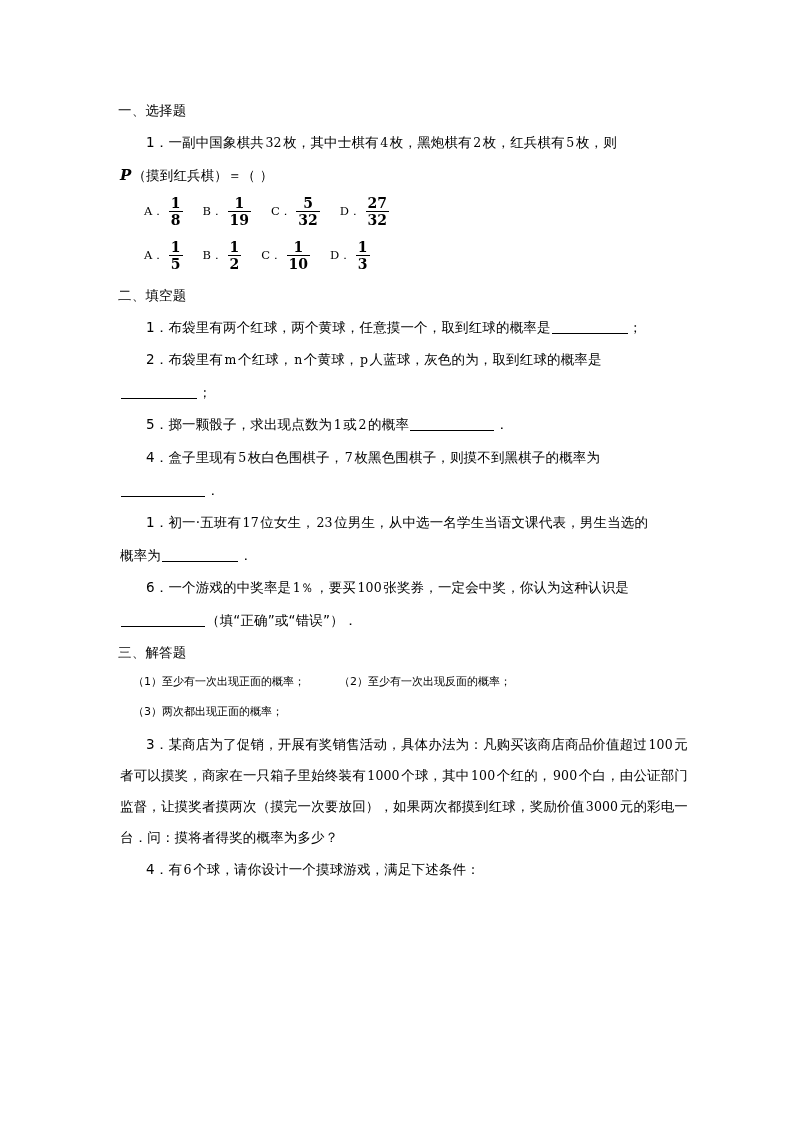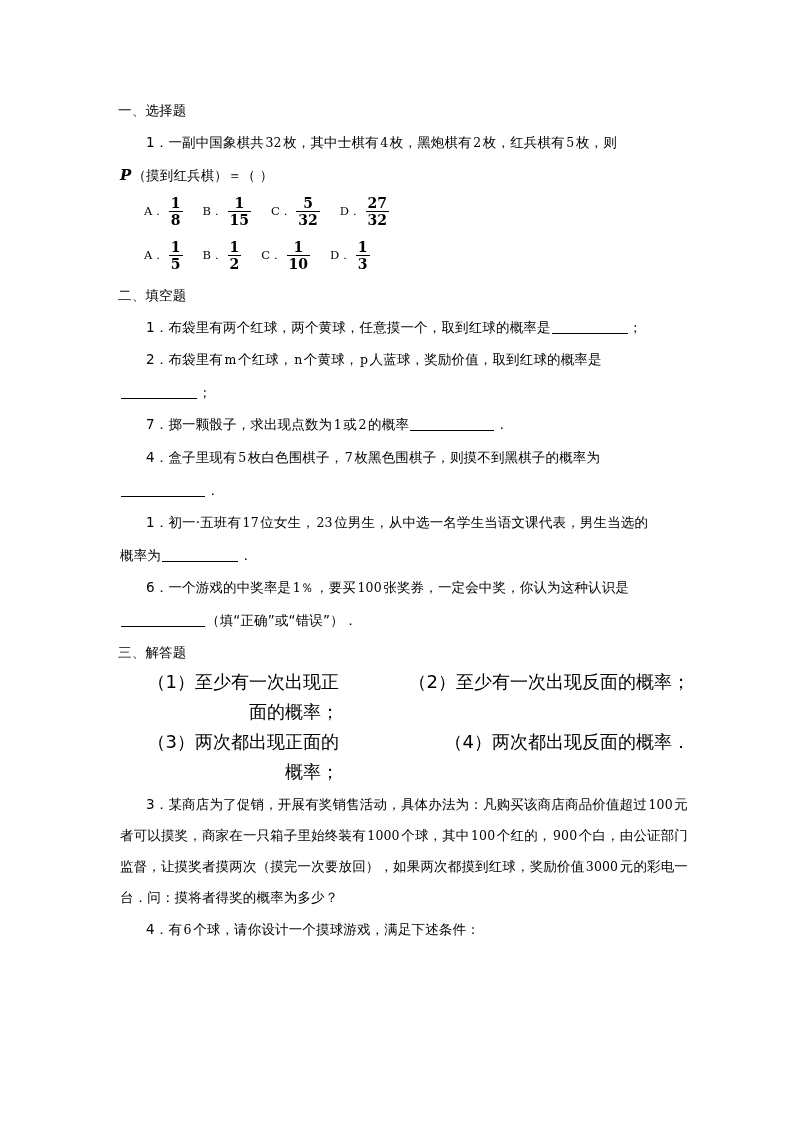--- a/index.html
+++ b/index.html
@@ -117,27 +117,26 @@
     vertical-align: -2px;
     height: 13px;
     margin: 0 1px;
   }
   .b-lg  { width: 76px; }
   .b-xl  { width: 84px; }
 
   
   .subrow {
     display: flex;
-    font-size: 18px;
+    font-size: 11px;
     line-height: 30px;
     padding-left: 15px;
-    text-align: right;
   }
   .subcol-a { width: 206px; flex: 0 0 206px; }
-  .subcol-b { flex: 1 1 auto; margin-left: 48px; }
+  .subcol-b { flex: 1 1 auto; }
 </style>
 </head>
 <body>
 
 <div class="page">
   <div class="content">
 
     <p class="sec-head">一、选择题</p>
 
     <p class="para"><span>1．一副中国象棋共</span><span class="num">32</span><span>枚，其中士棋有</span><span class="num">4</span><span>枚，黑炮棋有</span><span class="num">2</span><span>枚，红兵棋有</span><span class="num">5</span><span>枚，则</span></p>
@@ -149,21 +148,21 @@
         <span class="opt-label">A．</span>
         <span class="frac">
           <span class="numer">1</span>
           <span class="denom">8</span>
         </span>
       </div>
       <div class="opt">
         <span class="opt-label">B．</span>
         <span class="frac">
           <span class="numer">1</span>
-          <span class="denom">15</span>
+          <span class="denom">19</span>
         </span>
       </div>
       <div class="opt">
         <span class="opt-label">C．</span>
         <span class="frac">
           <span class="numer">5</span>
           <span class="denom">32</span>
         </span>
       </div>
       <div class="opt">
@@ -204,44 +203,43 @@
           <span class="numer">1</span>
           <span class="denom">3</span>
         </span>
       </div>
     </div>
 
     <p class="sec-head">二、填空题</p>
 
     <p class="para"><span>1．布袋里有两个红球，两个黄球，任意摸一个，取到红球的概率是</span><span class="blank b-lg"></span><span>；</span></p>
 
-    <p class="para"><span>2．布袋里有</span><span class="mono-var">m</span><span>个红球，</span><span class="mono-var">n</span><span>个黄球，</span><span class="mono-var">p</span><span>人蓝球，奖励价值，取到红球的概率是</span></p>
+    <p class="para"><span>2．布袋里有</span><span class="mono-var">m</span><span>个红球，</span><span class="mono-var">n</span><span>个黄球，</span><span class="mono-var">p</span><span>人蓝球，灰色的为，取到红球的概率是</span></p>
     <p class="para noindent"><span class="blank b-lg"></span><span>；</span></p>
 
-    <p class="para"><span>7．掷一颗骰子，求出现点数为</span><span class="num">1</span><span>或</span><span class="num">2</span><span>的概率</span><span class="blank b-xl"></span><span>．</span></p>
+    <p class="para"><span>5．掷一颗骰子，求出现点数为</span><span class="num">1</span><span>或</span><span class="num">2</span><span>的概率</span><span class="blank b-xl"></span><span>．</span></p>
 
     <p class="para"><span>4．盒子里现有</span><span class="num">5</span><span>枚白色围棋子，</span><span class="num">7</span><span>枚黑色围棋子，则摸不到黑棋子的概率为</span></p>
     <p class="para noindent"><span class="blank b-xl"></span><span>．</span></p>
 
     <p class="para"><span>1．初一·五班有</span><span class="num">17</span><span>位女生，</span><span class="num">23</span><span>位男生，从中选一名学生当语文课代表，男生当选的</span></p>
     <p class="para noindent"><span>概率为</span><span class="blank b-lg"></span><span>．</span></p>
 
     <p class="para"><span>6．一个游戏的中奖率是</span><span class="num">1％</span><span>，要买</span><span class="num">100</span><span>张奖券，一定会中奖，你认为这种认识是</span></p>
     <p class="para noindent"><span class="blank b-xl"></span><span>（填“正确”或“错误”）．</span></p>
 
     <p class="sec-head">三、解答题</p>
 
 
     <div class="subrow">
       <div class="subcol-a">（1）至少有一次出现正面的概率；</div>
       <div class="subcol-b">（2）至少有一次出现反面的概率；</div>
     </div>
     <div class="subrow">
       <div class="subcol-a">（3）两次都出现正面的概率；</div>
-      <div class="subcol-b">（4）两次都出现反面的概率．</div>
     </div>
 
 
     <p class="para"><span>3．某商店为了促销，开展有奖销售活动，具体办法为：凡购买该商店商品价值超过</span><span class="num">100</span><span>元者可以摸奖，商家在一只箱子里始终装有</span><span class="num">1000</span><span>个球，其中</span><span class="num">100</span><span>个红的，</span><span class="num">900</span><span>个白，由公证部门监督，让摸奖者摸两次（摸完一次要放回），如果两次都摸到红球，奖励价值</span><span class="num">3000</span><span>元的彩电一台．问：摸将者得奖的概率为多少？</span></p>
 
     <p class="para"><span>4．有</span><span class="num">6</span><span>个球，请你设计一个摸球游戏，满足下述条件：</span></p>
 
   </div>
 </div>
 

